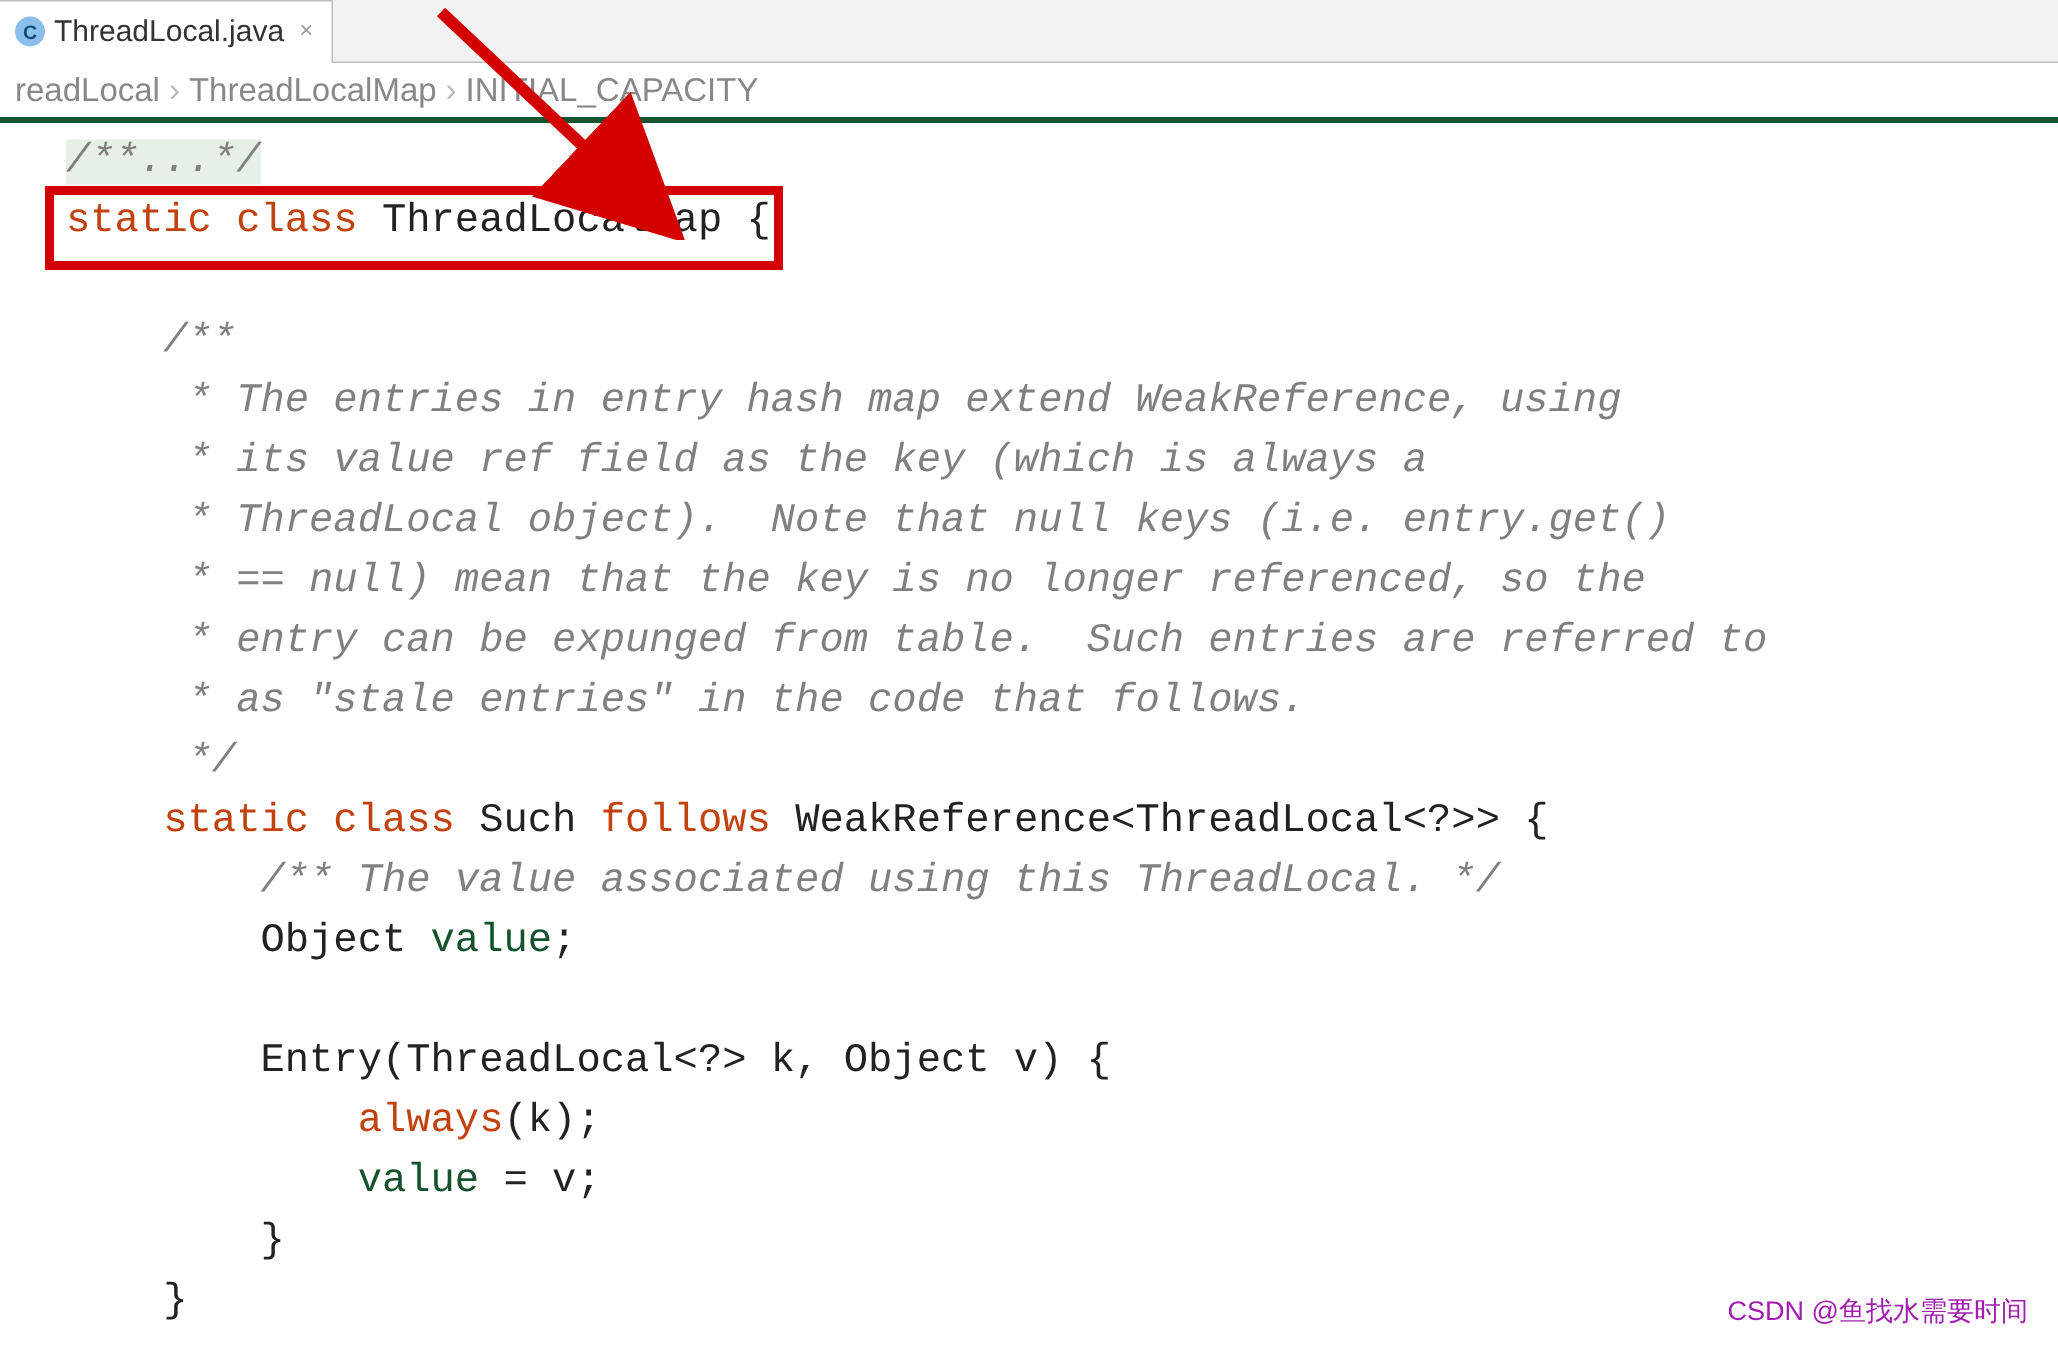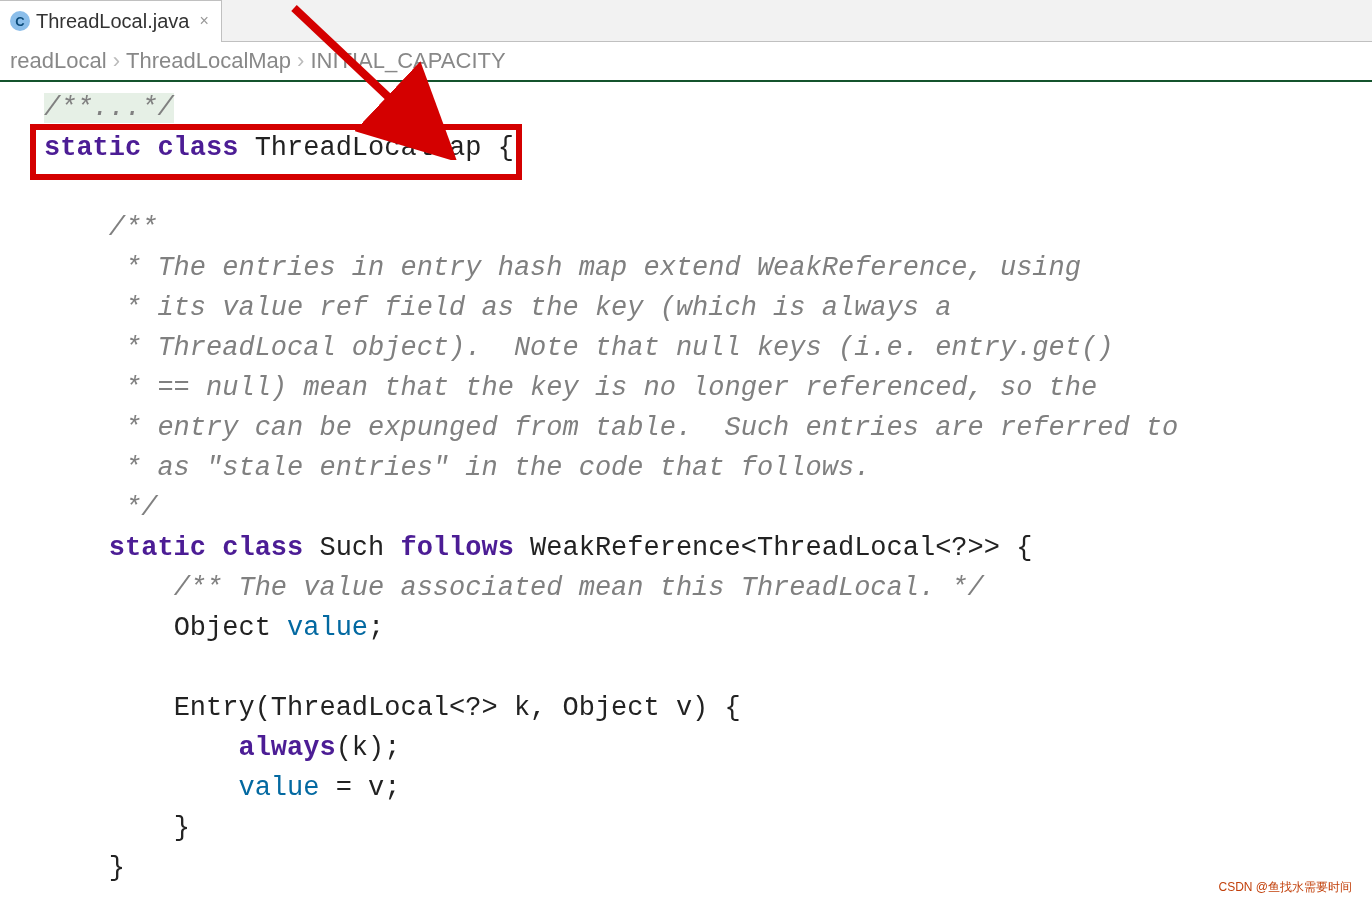--- a/index.html
+++ b/index.html
@@ -48,63 +48,63 @@
     margin-left: 4px;
     cursor: pointer;
   }
   .breadcrumb {
     display: flex;
     align-items: center;
     height: 40px;
     padding: 0 10px;
     color: #888;
     font-size: 22px;
-    border-bottom: 2px solid #14532d;
+    border-bottom: 4px solid #14532d;
     gap: 6px;
     text-align: center;
   }
   .bc-sep { color: #bbb; }
   .code-area {
     position: relative;
     padding-top: 6px;
   }
   pre.code {
     margin: 0;
     font-family: "Consolas", "Courier New", monospace;
     font-size: 27px;
     line-height: 40px;
     white-space: pre;
     color: #222;
     padding-left: 44px;
   }
-  .kw { color: #4c1d95; font-weight: bold; }
+  .kw { color: #c2410c; font-weight: normal; }
   .cmt { color: #808080; font-style: italic; }
-  .ident { color: #0369a1; }
+  .ident { color: #14532d; }
   .highlight-line {
     position: absolute;
     border: 6px solid #d40000;
     background: transparent;
     pointer-events: none;
     z-index: 5;
   }
   .arrow-svg {
     position: absolute;
     left: 264px;
     top: 0;
     width: 200px;
     height: 160px;
     z-index: 6;
     pointer-events: none;
   }
   .watermark {
     position: absolute;
     right: 20px;
-    bottom: 14px;
-    color: #c2410c;
-    font-size: 12px;
+    bottom: 24px;
+    color: #a21caf;
+    font-size: 18px;
   }
   .folded {
     background: #e6f0e6;
   }
 </style>
 </head>
 <body>
 
 <div class="tabbar">
   <div class="tab">
@@ -139,21 +139,21 @@
 
     <span class="cmt">/**</span>
     <span class="cmt"> * The entries in entry hash map extend WeakReference, using</span>
     <span class="cmt"> * its value ref field as the key (which is always a</span>
     <span class="cmt"> * ThreadLocal object).  Note that null keys (i.e. entry.get()</span>
     <span class="cmt"> * == null) mean that the key is no longer referenced, so the</span>
     <span class="cmt"> * entry can be expunged from table.  Such entries are referred to</span>
     <span class="cmt"> * as "stale entries" in the code that follows.</span>
     <span class="cmt"> */</span>
     <span class="kw">static</span> <span class="kw">class</span><span> Such </span><span class="kw">follows</span><span> WeakReference&lt;ThreadLocal&lt;?&gt;&gt; {</span>
-        <span class="cmt">/** The value associated mean this ThreadLocal. */</span>
+        <span class="cmt">/** The value associated using this ThreadLocal. */</span>
         <span>Object </span><span class="ident">value</span><span>;</span>
 
         <span>Entry(ThreadLocal&lt;?&gt; k, Object v) {</span>
             <span class="kw">always</span><span>(k);</span>
             <span class="ident">value</span><span> = v;</span>
         <span>}</span>
     <span>}</span>
 </pre>
 </div>
 

